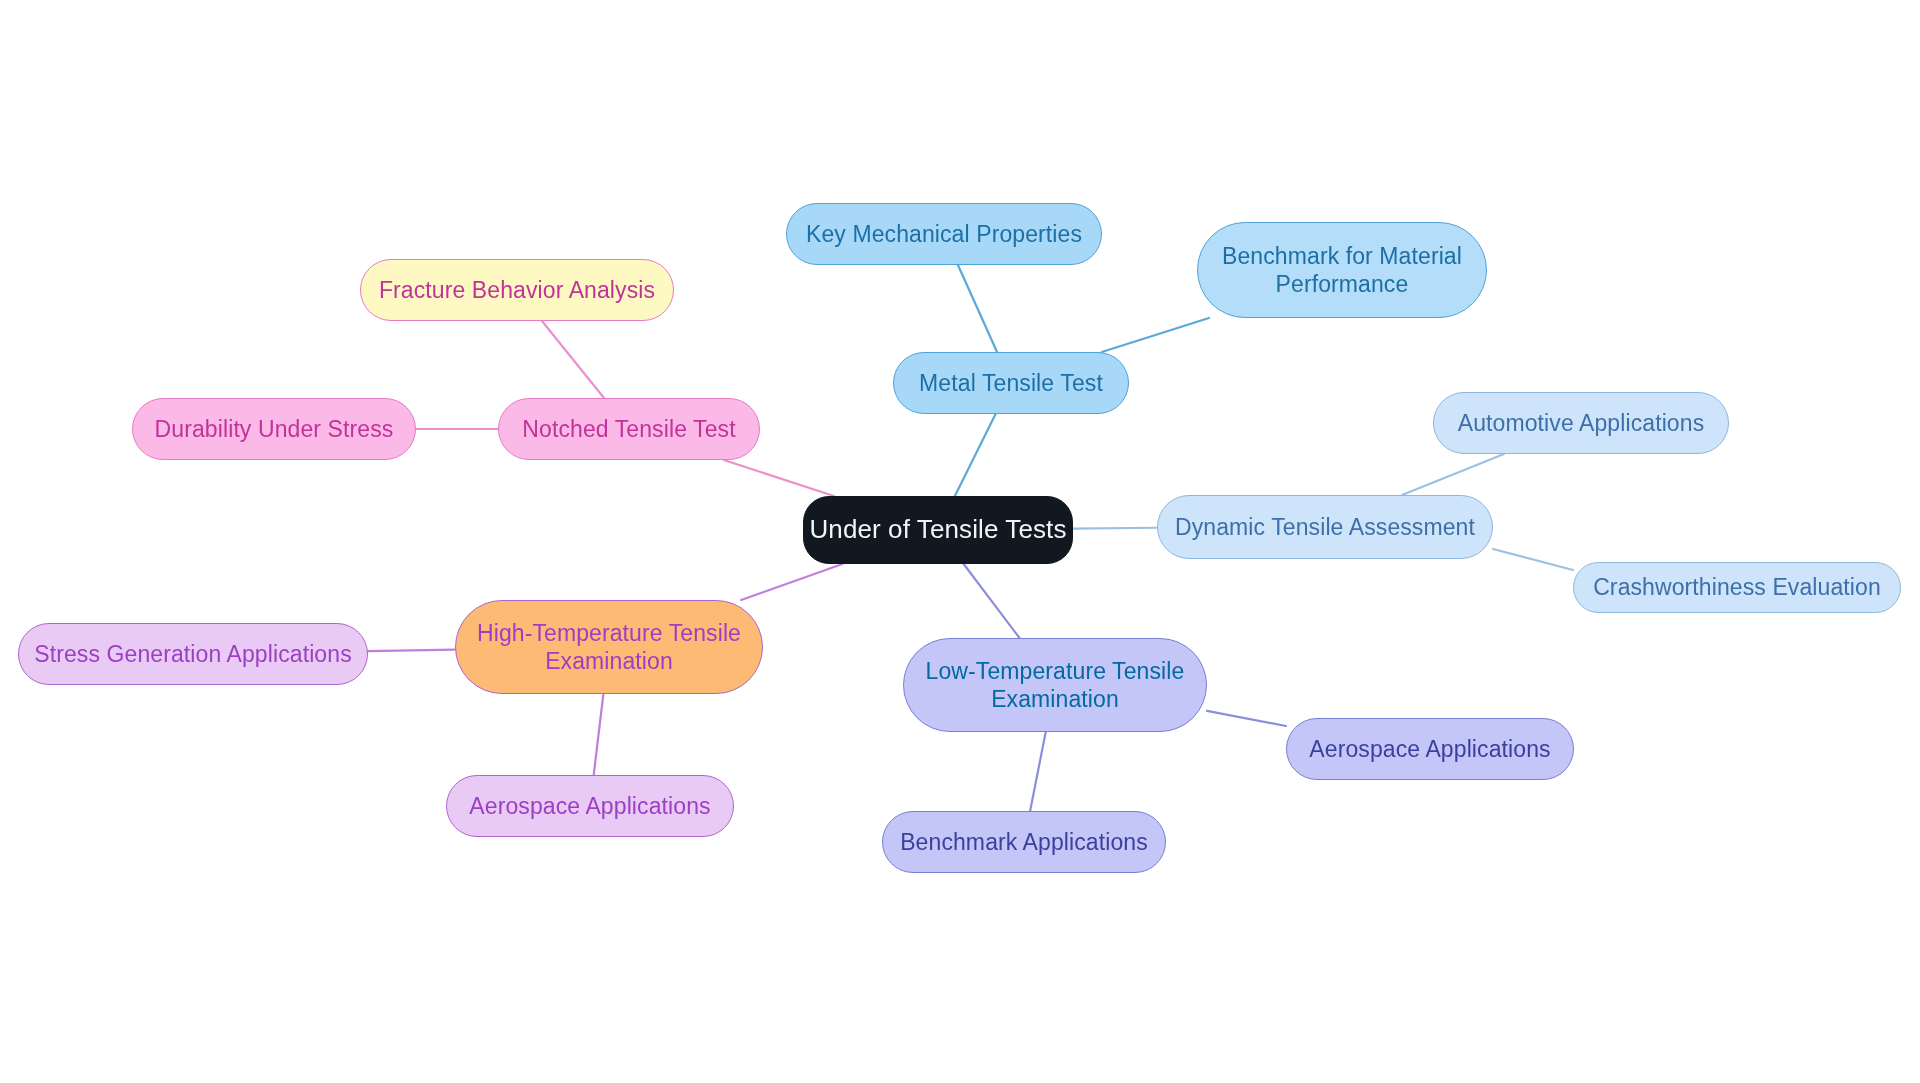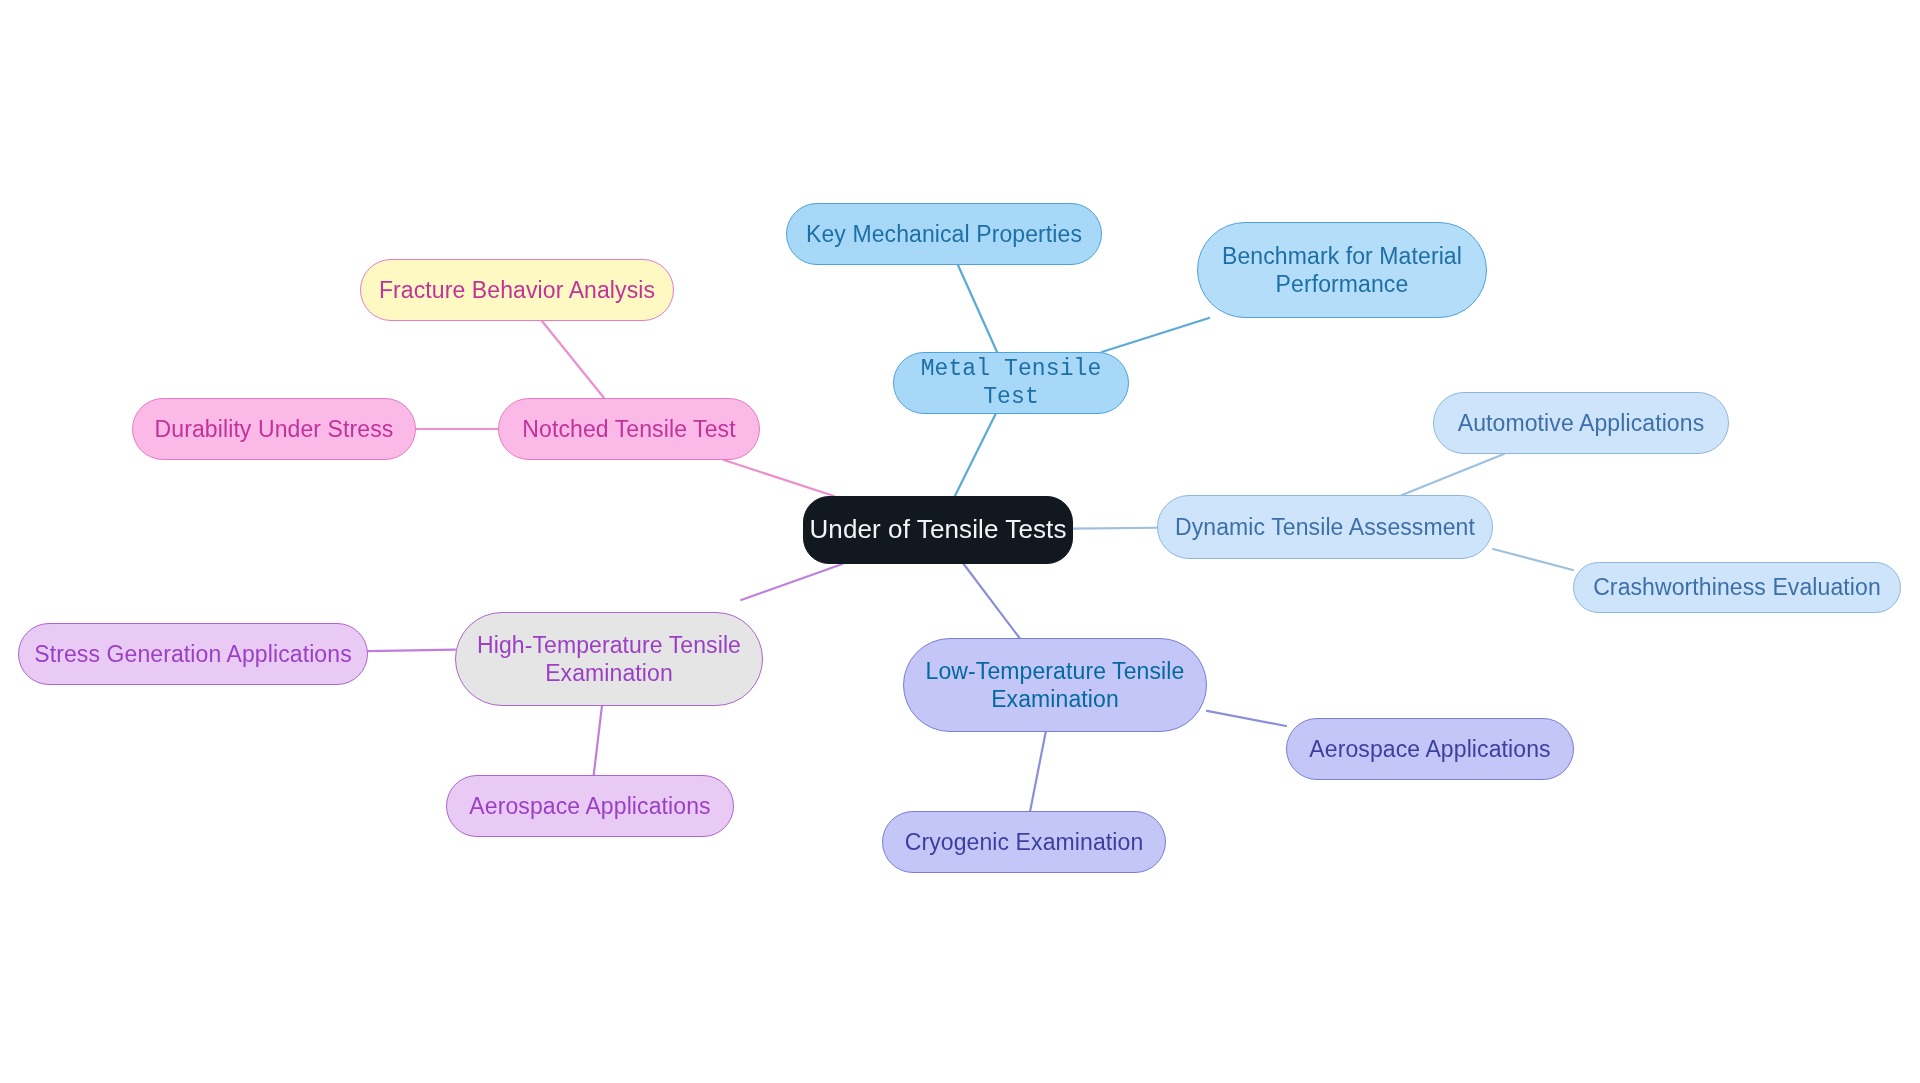--- a/index.html
+++ b/index.html
@@ -70,32 +70,32 @@
       <line x1="1045.71974522293" y1="732" x2="1030.1210191082803" y2="811" stroke="#8b8fda" stroke-width="2.2" stroke-linecap="round"></line>
       <line x1="842.3931623931624" y1="564" x2="741.1623931623932" y2="600" stroke="#c07fdd" stroke-width="2.2" stroke-linecap="round"></line>
       <line x1="455" y1="649.5913461538462" x2="368" y2="651.0552884615385" stroke="#c07fdd" stroke-width="2.2" stroke-linecap="round"></line>
       <line x1="603.3836477987421" y1="694" x2="593.7044025157232" y2="775" stroke="#c07fdd" stroke-width="2.2" stroke-linecap="round"></line>
       <line x1="833.980198019802" y1="496" x2="723.8415841584158" y2="460" stroke="#ed8fcd" stroke-width="2.2" stroke-linecap="round"></line>
       <line x1="604.0215827338129" y1="398" x2="541.9784172661871" y2="321" stroke="#ed8fcd" stroke-width="2.2" stroke-linecap="round"></line>
       <line x1="498" y1="429" x2="416" y2="429" stroke="#ed8fcd" stroke-width="2.2" stroke-linecap="round"></line>
     </svg>
   <div id="node-layer">
       <div class="node node-root" style="left: 803px; top: 496px; width: 270px; height: 68px; font-size: 26px;"><span class="node-label">Under of Tensile Tests</span></div>
-      <div class="node" style="left: 893px; top: 352px; width: 236px; height: 62px; font-size: 23px; background: rgb(168, 216, 247); border-color: rgb(79, 163, 217); color: rgb(29, 111, 165); font-family: Liberation Mono, monospace;"><span class="node-label">Metal Tensile Test</span></div>
+      <div class="node" style="left: 893px; top: 352px; width: 236px; height: 62px; font-size: 23px; background: rgb(168, 216, 247); border-color: rgb(79, 163, 217); color: rgb(29, 111, 165);"><span class="node-label">Metal Tensile Test</span></div>
       <div class="node" style="left: 786px; top: 203px; width: 316px; height: 62px; font-size: 23px; background: rgb(168, 216, 247); border-color: rgb(79, 163, 217); color: rgb(29, 111, 165);"><span class="node-label">Key Mechanical Properties</span></div>
       <div class="node" style="left: 1197px; top: 222px; width: 290px; height: 96px; font-size: 23px; background: rgb(179, 221, 248); border-color: rgb(79, 163, 217); color: rgb(29, 111, 165);"><span class="node-label">Benchmark for Material
 Performance</span></div>
       <div class="node" style="left: 1157px; top: 495px; width: 336px; height: 64px; font-size: 23px; background: rgb(205, 228, 250); border-color: rgb(143, 183, 221); color: rgb(61, 111, 168);"><span class="node-label">Dynamic Tensile Assessment</span></div>
       <div class="node" style="left: 1433px; top: 392px; width: 296px; height: 62px; font-size: 23px; background: rgb(205, 228, 250); border-color: rgb(143, 183, 221); color: rgb(61, 111, 168);"><span class="node-label">Automotive Applications</span></div>
       <div class="node" style="left: 1573px; top: 562px; width: 328px; height: 51px; font-size: 23px; background: rgb(205, 228, 250); border-color: rgb(143, 183, 221); color: rgb(61, 111, 168);"><span class="node-label">Crashworthiness Evaluation</span></div>
       <div class="node" style="left: 903px; top: 638px; width: 304px; height: 94px; font-size: 23px; background: rgb(195, 198, 247); border-color: rgb(123, 127, 212); color: #0369a1; justify-content: center;"><span class="node-label">Low-Temperature Tensile
 Examination</span></div>
       <div class="node" style="left: 1286px; top: 718px; width: 288px; height: 62px; font-size: 23px; background: rgb(195, 198, 247); border-color: rgb(123, 127, 212); color: rgb(59, 63, 158);"><span class="node-label">Aerospace Applications</span></div>
-      <div class="node" style="left: 882px; top: 811px; width: 284px; height: 62px; font-size: 23px; background: rgb(195, 198, 247); border-color: rgb(123, 127, 212); color: rgb(59, 63, 158);"><span class="node-label">Cryogenic Examination</span></div>
-      <div class="node" style="left: 455px; top: 600px; width: 308px; height: 94px; font-size: 23px; background: #e5e5e5; border-color: rgb(177, 100, 208); color: rgb(155, 63, 196); margin-top: 12px;"><span class="node-label">High-Temperature Tensile
+      <div class="node" style="left: 882px; top: 811px; width: 284px; height: 62px; font-size: 23px; background: rgb(195, 198, 247); border-color: rgb(123, 127, 212); color: rgb(59, 63, 158);"><span class="node-label">Benchmark Applications</span></div>
+      <div class="node" style="left: 455px; top: 600px; width: 308px; height: 94px; font-size: 23px; background: #fdba74; border-color: rgb(177, 100, 208); color: rgb(155, 63, 196);"><span class="node-label">High-Temperature Tensile
 Examination</span></div>
       <div class="node" style="left: 18px; top: 623px; width: 350px; height: 62px; font-size: 23px; background: rgb(233, 202, 245); border-color: rgb(177, 100, 208); color: rgb(155, 63, 196);"><span class="node-label">Stress Generation Applications</span></div>
       <div class="node" style="left: 446px; top: 775px; width: 288px; height: 62px; font-size: 23px; background: rgb(233, 202, 245); border-color: rgb(177, 100, 208); color: rgb(155, 63, 196);"><span class="node-label">Aerospace Applications</span></div>
       <div class="node" style="left: 498px; top: 398px; width: 262px; height: 62px; font-size: 23px; background: rgb(251, 185, 232); border-color: rgb(232, 124, 196); color: rgb(194, 51, 154);"><span class="node-label">Notched Tensile Test</span></div>
       <div class="node" style="left: 360px; top: 259px; width: 314px; height: 62px; font-size: 23px; background: #fef9c3; border-color: rgb(232, 124, 196); color: rgb(194, 51, 154);"><span class="node-label">Fracture Behavior Analysis</span></div>
       <div class="node" style="left: 132px; top: 398px; width: 284px; height: 62px; font-size: 23px; background: rgb(251, 185, 232); border-color: rgb(232, 124, 196); color: rgb(194, 51, 154);"><span class="node-label">Durability Under Stress</span></div>
     </div>
 </div>
 
 </body></html>

